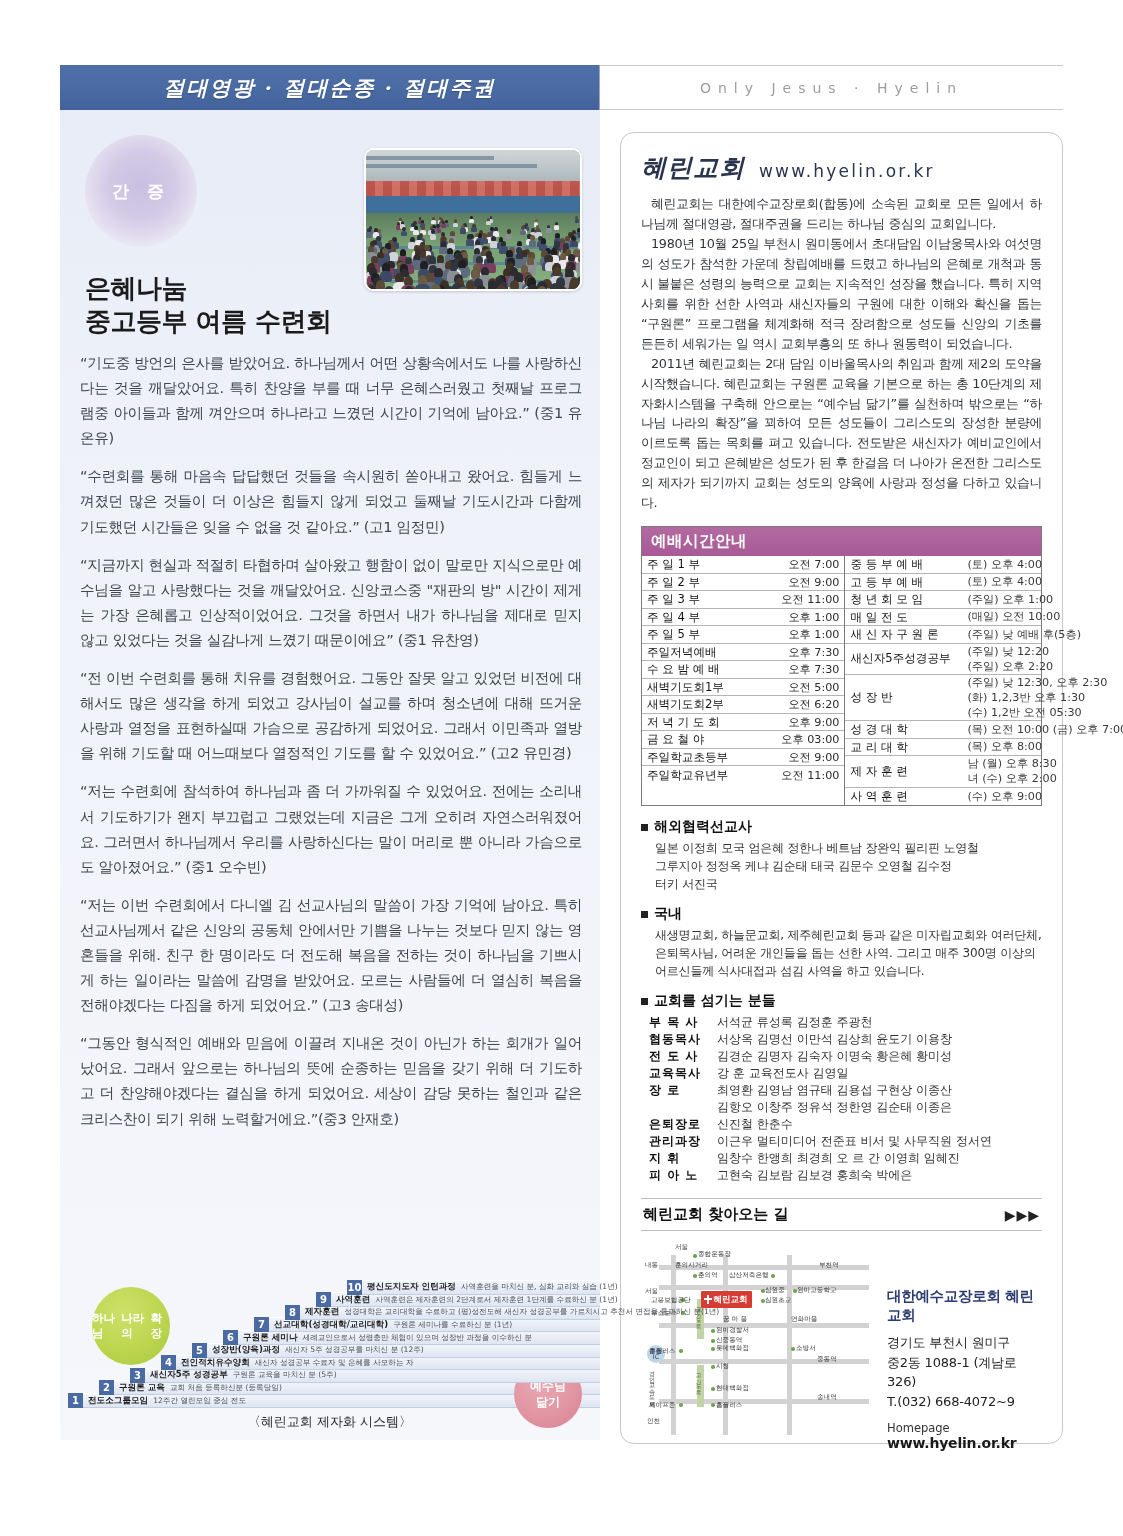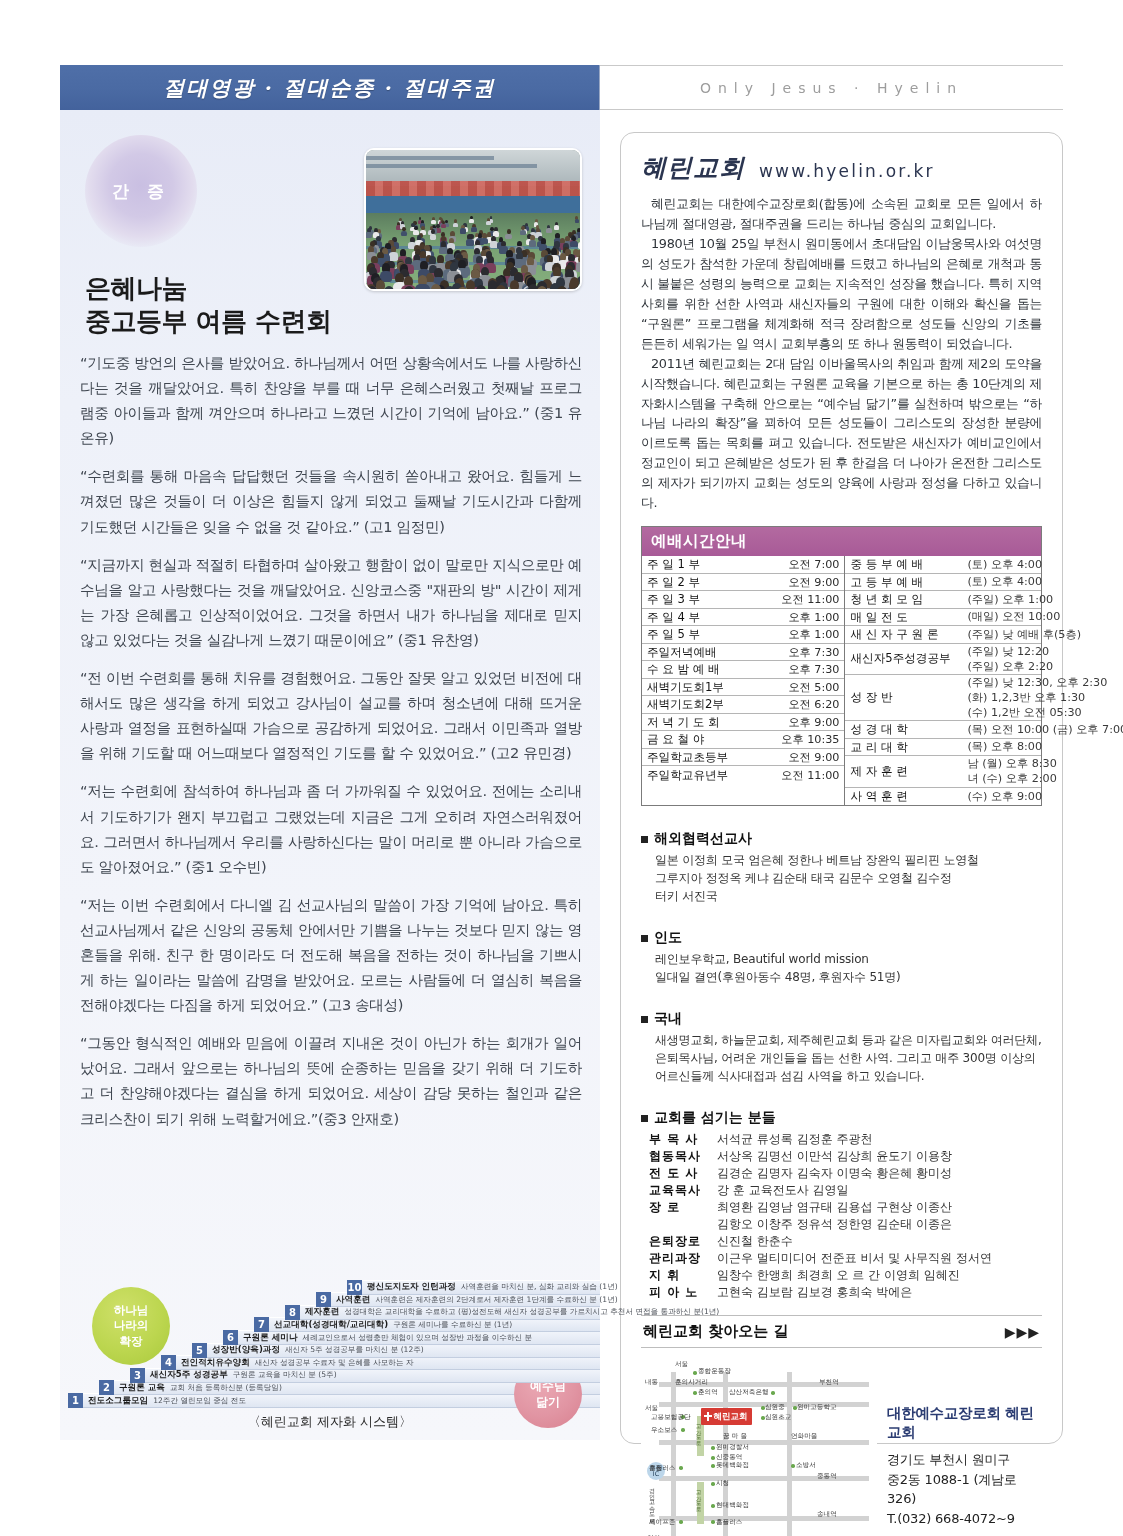--- a/index.html
+++ b/index.html
@@ -67,22 +67,22 @@
   .testimony {
     font-size:14.6px; line-height:1.72; color:#3f4650; text-align:justify;
     margin-bottom:13px; letter-spacing:-0.35px;
   }
 
   
   .diagram { position:absolute; left:0px; top:1155px; width:540px; height:175px; }
   .kingdom-circle {
     position:absolute; left:32px; top:22px; width:78px; height:78px; border-radius:50%;
     background: radial-gradient(circle at 40% 32%, #cfe06a 0%, #bcd64f 55%, #a9c93c 100%);
-    display:flex; flex-direction:column; align-items:center; justify-content:center;
-    color:#fff; font-size:11.5px; font-weight:700; line-height:1.32; text-align:right;
+    display:flex; flex-direction:row; align-items:center; justify-content:center;
+    color:#fff; font-size:11.5px; font-weight:700; line-height:1.32; text-align:left;
   }
   .jesus-circle {
     position:absolute; right:18px; top:95px; width:68px; height:68px; border-radius:50%;
     background: radial-gradient(circle at 40% 32%, #eba9b4 0%, #e195a3 55%, #d8808f 100%);
     display:flex; flex-direction:column; align-items:center; justify-content:center;
     color:#fff; font-size:12px; font-weight:700; line-height:1.35; text-align:center; z-index:3;
   }
   .step {
     position:absolute; height:15px; display:flex; align-items:center;
     background: linear-gradient(to bottom,#f2f5fb,#dfe6f2);
@@ -126,21 +126,21 @@
   .wt-right { width:49%; }
   .wt-row { display:flex; align-items:center; border-bottom:1px solid #b5b5b5; min-height:17.5px; padding:0 5px; }
   .wt-row:last-child { border-bottom:none; }
   .wt-label { font-size:11.6px; color:#131313; white-space:nowrap; }
   .wt-val { font-size:11.2px; color:#2c2c2c; margin-left:auto; padding-left:5px; white-space:nowrap; }
   .wt-right .wt-label { flex:none; width:96px; }
   .wt-right .wt-val { margin-left:16px; color:#3a3a3a; }
   .wt-multi { display:flex; flex-direction:column; line-height:1.35; }
 
   
-  .bsec { margin-top:24px; }
+  .bsec { margin-top:12px; }
   .bsec-h { font-size:14px; font-weight:700; color:#111; display:flex; align-items:center; gap:6px; }
   .bsq { width:7px; height:7px; background:#222; display:inline-block; flex:none; }
   .bsec-body { font-size:12px; line-height:1.5; color:#333; margin-top:3px; padding-left:14px; letter-spacing:-0.2px; }
 
   
   .staff { margin-top:4px; padding-left:8px; }
   .staff-row { display:flex; font-size:12px; line-height:1.42; color:#333; }
   .staff-role { width:68px; flex:none; font-weight:700; color:#111; letter-spacing:1px; }
   .staff-names { flex:1; }
 
@@ -784,21 +784,21 @@
             <div class="wt-row">
               <span class="wt-label">새벽기도회2부</span>
               <span class="wt-val">오전 6:20</span>
             </div>
             <div class="wt-row">
               <span class="wt-label">저 녁 기 도 회</span>
               <span class="wt-val">오후 9:00</span>
             </div>
             <div class="wt-row">
               <span class="wt-label">금 요 철 야</span>
-              <span class="wt-val">오후 10:35</span>
+              <span class="wt-val">오후 03:00</span>
             </div>
             <div class="wt-row">
               <span class="wt-label">주일학교초등부</span>
               <span class="wt-val">오전 9:00</span>
             </div>
             <div class="wt-row">
               <span class="wt-label">주일학교유년부</span>
               <span class="wt-val">오전 11:00</span>
             </div>
           </div>
@@ -880,30 +880,20 @@
     <div id="mission-sections">
         <div class="bsec">
           <div class="bsec-h">
             <span class="bsq"></span>
             <span>해외협력선교사</span>
           </div>
           <div class="bsec-body">
             <div>일본 이정희    모국 엄은혜 정한나    베트남 장완익   필리핀 노영철</div>
             <div>그루지아 정정옥    케냐 김순태    태국 김문수 오영철 김수정</div>
             <div>터키 서진국</div>
-          </div>
-        </div>
-        <div class="bsec">
-          <div class="bsec-h">
-            <span class="bsq"></span>
-            <span>인도</span>
-          </div>
-          <div class="bsec-body">
-            <div>레인보우학교, Beautiful world mission</div>
-            <div>일대일 결연(후원아동수 48명, 후원자수 51명)</div>
           </div>
         </div>
         <div class="bsec">
           <div class="bsec-h">
             <span class="bsq"></span>
             <span>국내</span>
           </div>
           <div class="bsec-body">
             <div>새생명교회, 하늘문교회, 제주혜린교회 등과 같은 미자립교회와 여러단체,</div>
             <div>은퇴목사님, 어려운 개인들을 돕는 선한 사역. 그리고 매주 300명 이상의</div>

